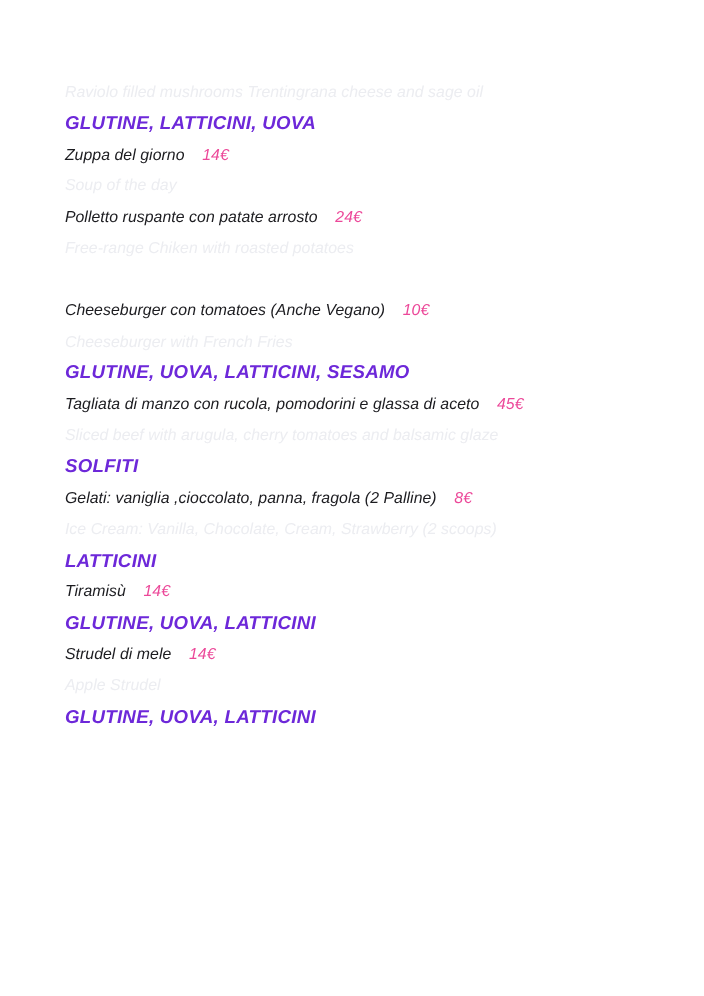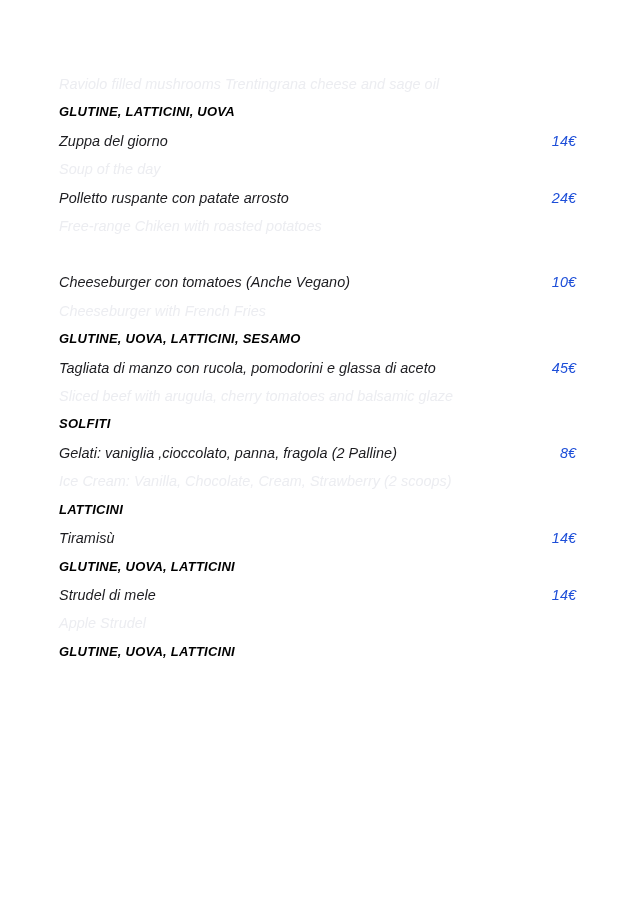--- a/index.html
+++ b/index.html
@@ -37,39 +37,38 @@
     display: block;
     width: 100%;
     line-height: 28.4px;
     white-space: nowrap;
   }
 
   
   .dish-row {
     display: flex;
     align-items: baseline;
-    justify-content: space-between;
     width: 100%;
     line-height: 28.4px;
   }
 
   .dish-name {
     font-style: italic;
     font-weight: 400;
     font-size: 14.4px;
     color: #1c1c20;
     letter-spacing: 0.05px;
     white-space: nowrap;
   }
 
   .dish-price {
     font-style: italic;
     font-weight: 400;
     font-size: 14.4px;
-    color: #1d4ed8;
+    color: #ec4899;
     letter-spacing: 0.05px;
     text-align: right;
     white-space: nowrap;
     flex: 0 0 auto;
     padding-left: 16px;
   }
 
   
   .dish-desc {
     font-style: italic;
@@ -78,22 +77,22 @@
     color: #ecedf1;
     letter-spacing: 0.05px;
     line-height: 28.4px;
     white-space: nowrap;
   }
 
   
   .allergens {
     font-style: italic;
     font-weight: 700;
-    font-size: 13px;
-    color: #000000;
+    font-size: 17px;
+    color: #6d28d9;
     letter-spacing: 0.25px;
     line-height: 28.4px;
     white-space: nowrap;
   }
 
   
   .group-gap {
     display: block;
     height: 28px;
   }

